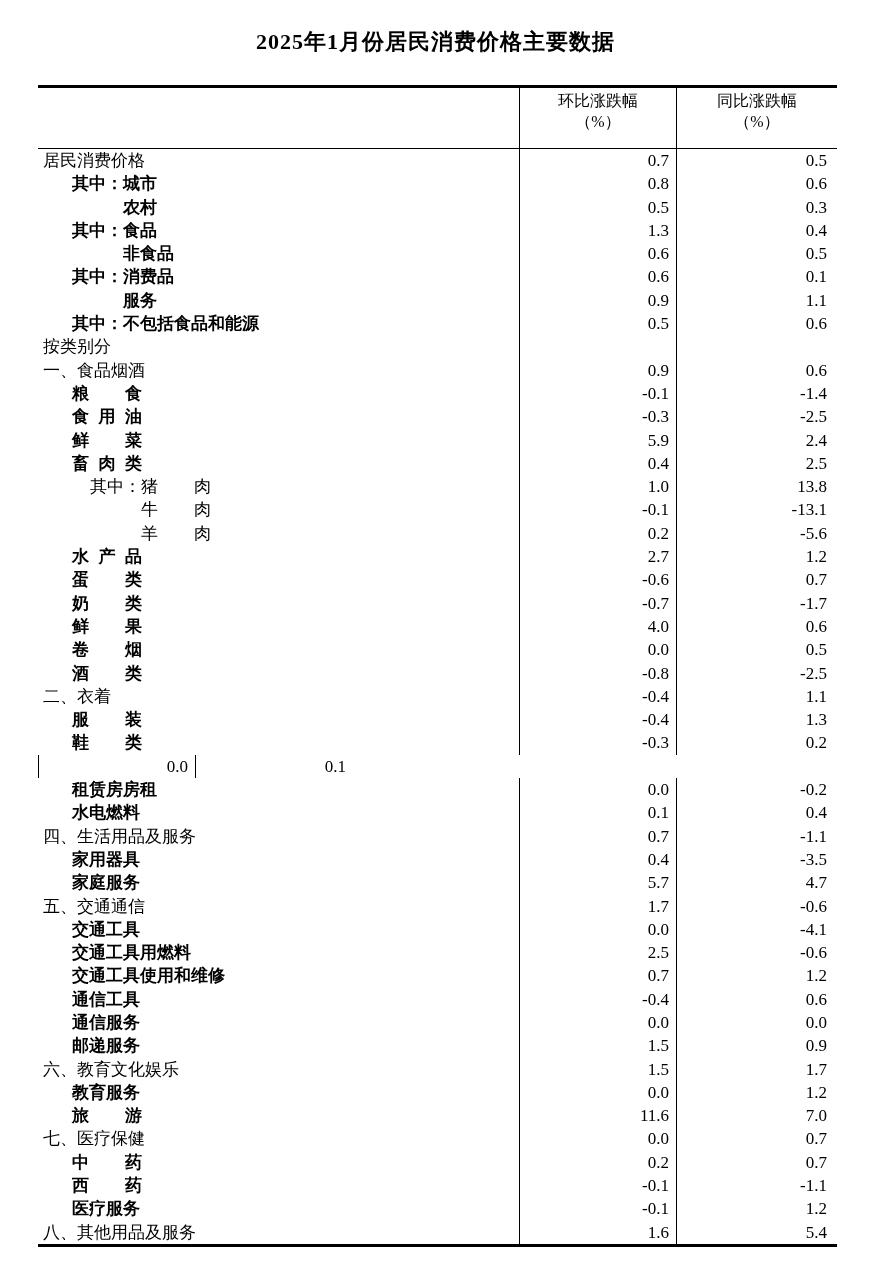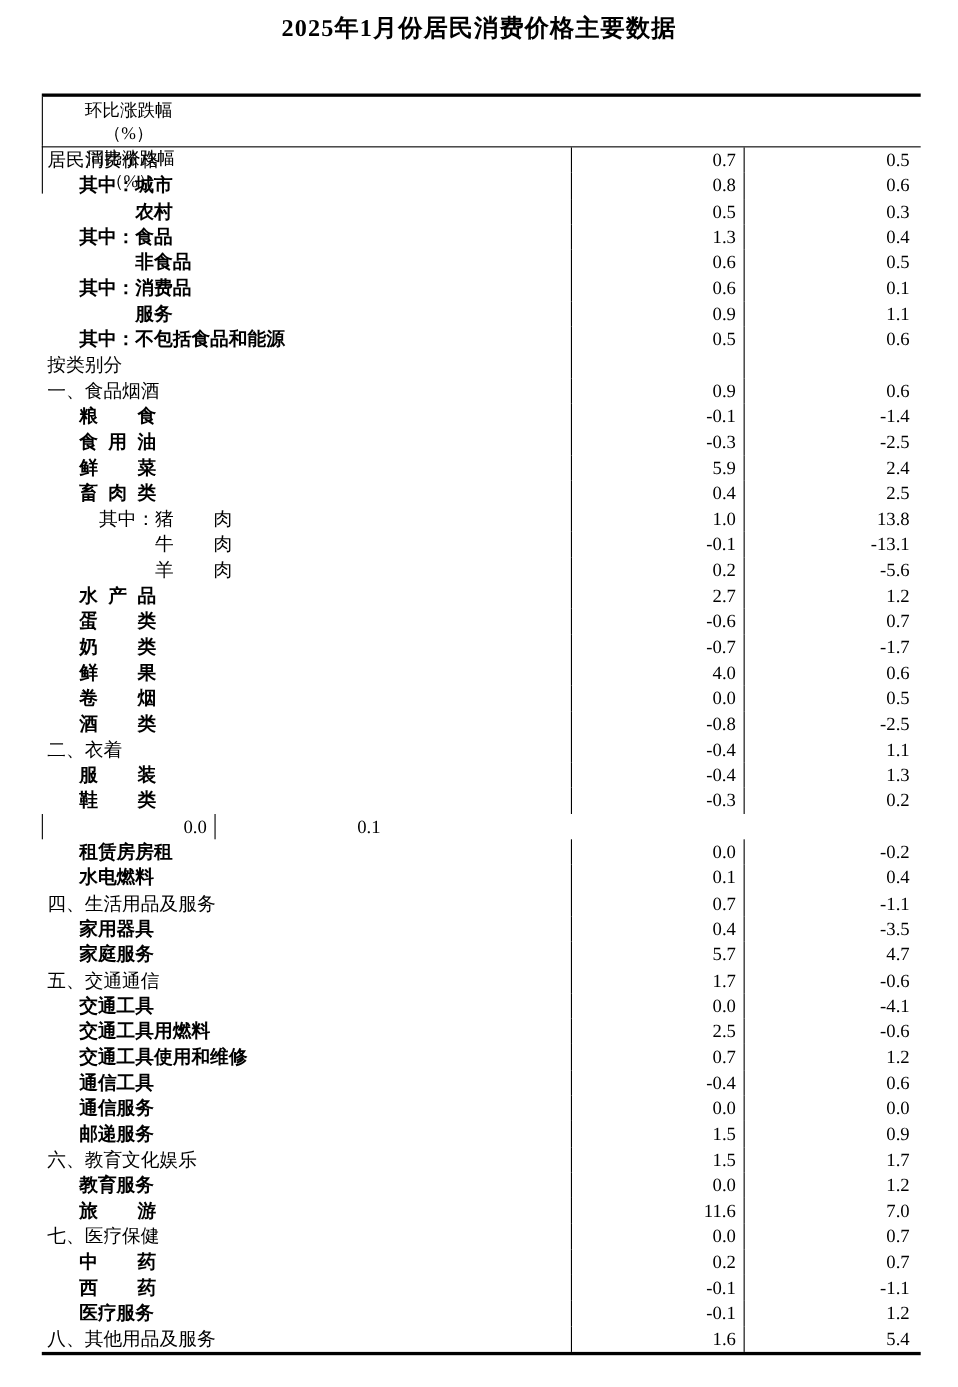--- a/index.html
+++ b/index.html
@@ -7,42 +7,41 @@
     padding: 0;
     background: #ffffff;
     width: 871px;
     height: 1261px;
     font-family: "Liberation Serif", "DejaVu Serif", serif;
     color: #000;
   }
   .page { position: relative; width: 871px; height: 1261px; overflow: hidden; }
 
   .title {
-    margin: 0;
+    margin: 16px;
     padding-top: 11px;
     text-align: center;
     font-size: 22px;
     font-weight: bold;
     letter-spacing: 1px;
   }
 
   .table {
     position: absolute;
     left: 38px;
     top: 85px;
     width: 799px;
   }
 
   .thead {
     display: flex;
     box-sizing: border-box;
-    height: 49px;
+    height: 64px;
     border-top: 3px solid #000;
     border-bottom: 1px solid #000;
-    flex-direction: column;
   }
   .thead .cell { box-sizing: border-box; }
   .thead .h-label { width: 481px; }
   .thead .h-num {
     width: 157px;
     border-left: 1px solid #000;
     text-align: center;
     font-size: 16px;
     line-height: 21px;
     padding-top: 2px;

